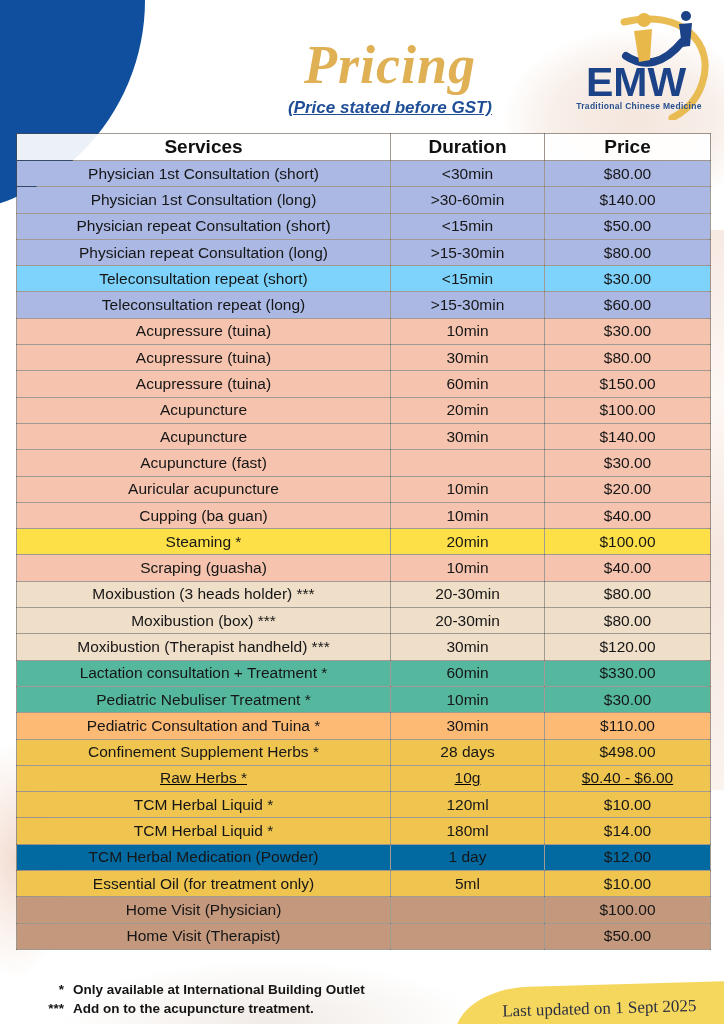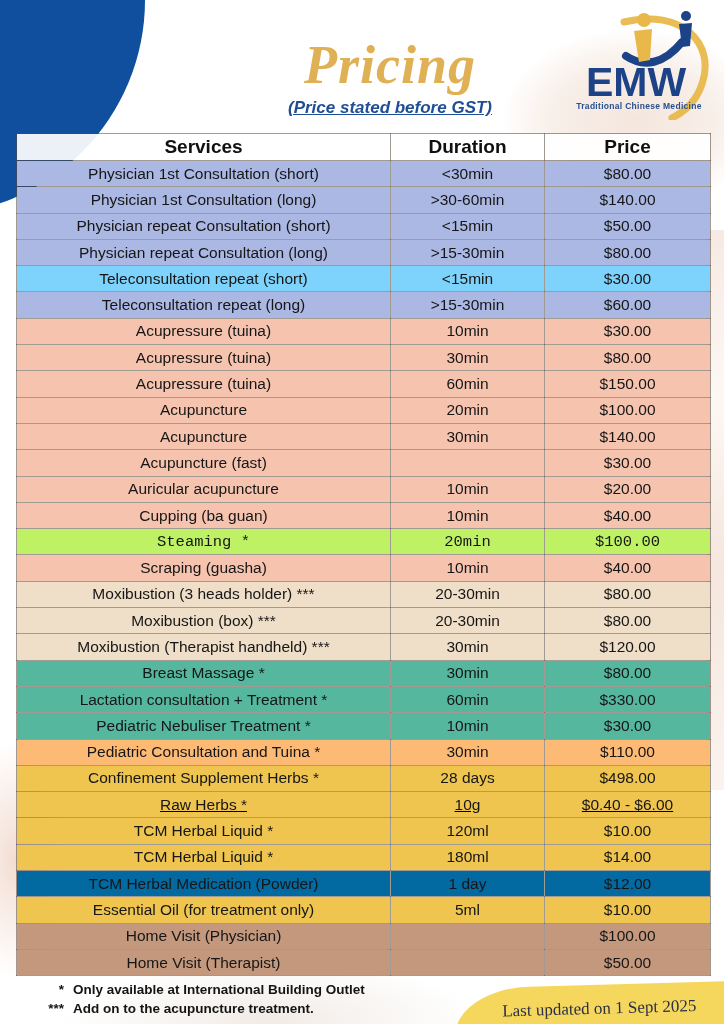--- a/index.html
+++ b/index.html
@@ -166,21 +166,21 @@
         <tr style="background-color: rgb(245, 195, 174);">
           <td>Auricular acupuncture</td>
           <td>10min</td>
           <td>$20.00</td>
         </tr>
         <tr style="background-color: rgb(245, 195, 174);">
           <td>Cupping (ba guan)</td>
           <td>10min</td>
           <td>$40.00</td>
         </tr>
-        <tr style="background-color: #bef264; font-family: Liberation Mono, monospace;">
+        <tr style="background-color: #fde047;">
           <td>Steaming *</td>
           <td>20min</td>
           <td>$100.00</td>
         </tr>
         <tr style="background-color: rgb(245, 195, 174);">
           <td>Scraping (guasha)</td>
           <td>10min</td>
           <td>$40.00</td>
         </tr>
         <tr style="background-color: rgb(239, 222, 200);">
@@ -190,25 +190,20 @@
         </tr>
         <tr style="background-color: rgb(239, 222, 200);">
           <td>Moxibustion (box) ***</td>
           <td>20-30min</td>
           <td>$80.00</td>
         </tr>
         <tr style="background-color: rgb(239, 222, 200);">
           <td>Moxibustion (Therapist handheld) ***</td>
           <td>30min</td>
           <td>$120.00</td>
-        </tr>
-        <tr style="background-color: rgb(84, 183, 158);">
-          <td>Breast Massage *</td>
-          <td>30min</td>
-          <td>$80.00</td>
         </tr>
         <tr style="background-color: rgb(84, 183, 158); border-radius: 6px;">
           <td>Lactation consultation + Treatment *</td>
           <td>60min</td>
           <td>$330.00</td>
         </tr>
         <tr style="background-color: rgb(84, 183, 158);">
           <td>Pediatric Nebuliser Treatment *</td>
           <td>10min</td>
           <td>$30.00</td>

